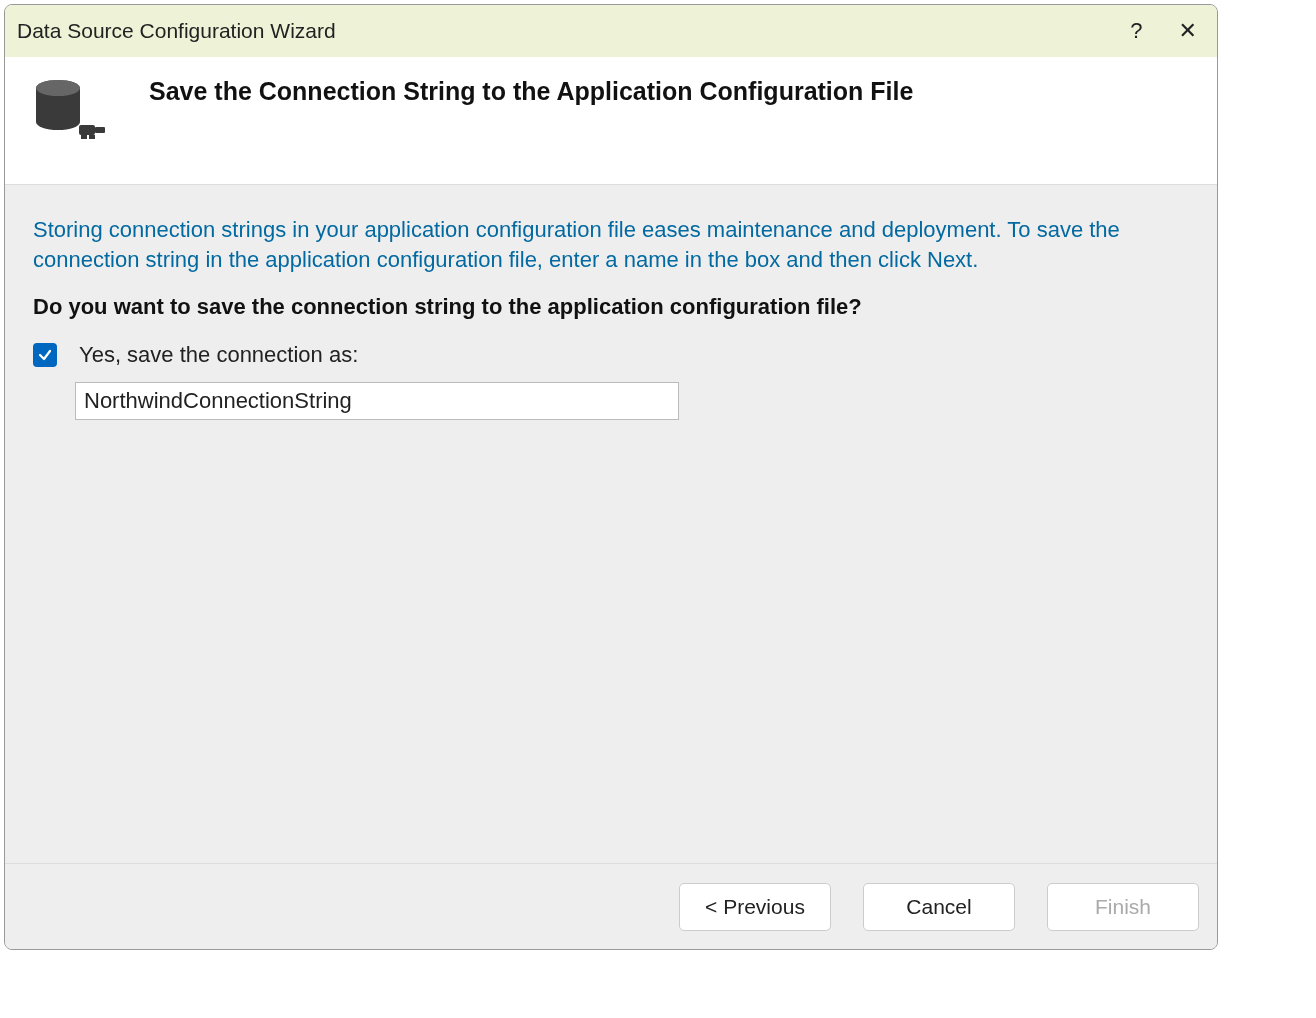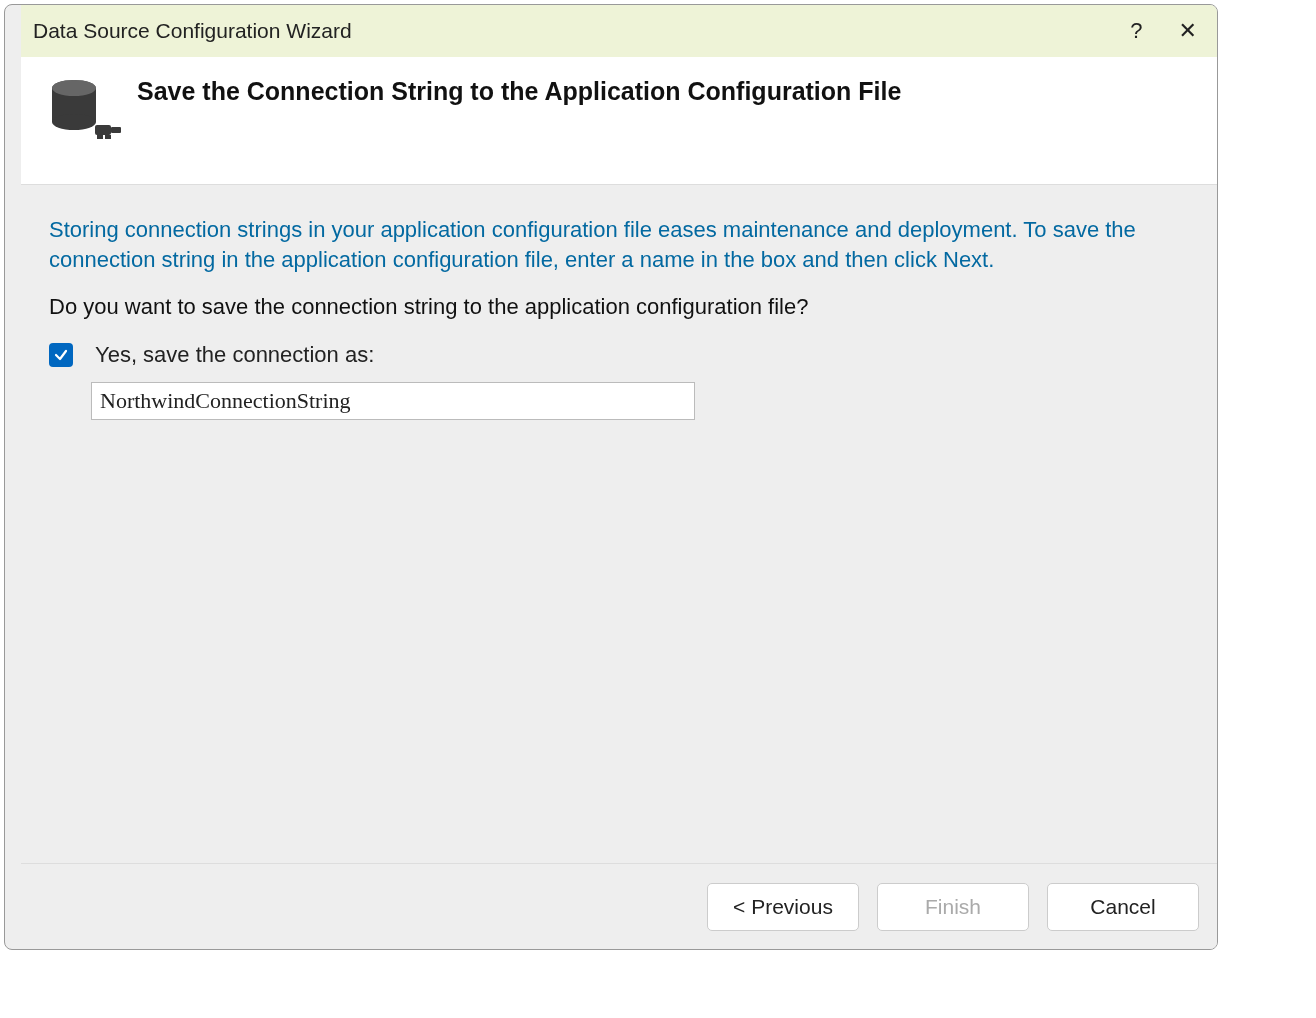--- a/index.html
+++ b/index.html
@@ -13,21 +13,20 @@
     .wizard {
       width: 1214px;
       height: 946px;
       margin: 4px;
       border: 1px solid #999;
       border-radius: 8px;
       background: #eee;
       display: flex;
       flex-direction: column;
       overflow: hidden;
-      padding-left: 16px;
     }
     .titlebar {
       display: flex;
       align-items: center;
       justify-content: space-between;
       background: #eef3d7;
       padding: 0 12px;
       height: 52px;
     }
     .titlebar-title {
@@ -45,21 +44,21 @@
       color: #222;
       cursor: pointer;
       line-height: 1;
     }
     .header {
       background: #fff;
       height: 128px;
       display: flex;
       align-items: flex-start;
       padding: 18px 24px 0 24px;
-      gap: 12px;
+      gap: 40px;
       border-bottom: 1px solid #ddd;
     }
     .header-icon {
       width: 80px;
       height: 80px;
       flex-shrink: 0;
     }
     .header-title {
       font-size: 25px;
       font-weight: 700;
@@ -73,21 +72,21 @@
       display: flex;
       flex-direction: column;
     }
     .desc {
       font-size: 22px;
       color: #0369a1;
       line-height: 1.35;
     }
     .question {
       font-size: 22px;
-      font-weight: 400;
+      font-weight: 700;
       color: #111;
       margin-top: 20px;
     }
     .checkrow {
       display: flex;
       align-items: center;
       gap: 22px;
       margin-top: 22px;
     }
     .checkbox {
@@ -107,31 +106,31 @@
     }
     .name-input {
       margin-top: 14px;
       margin-left: 42px;
       width: 604px;
       height: 38px;
       border: 1px solid #bbb;
       background: #fff;
       padding: 4px 8px;
       font-size: 22px;
-      font-family: Liberation Serif, serif;
+      font-family: Liberation Sans, sans-serif;
       color: #222;
     }
     .footer {
       background: #eee;
       height: 86px;
       border-top: 1px solid #ddd;
       display: flex;
       align-items: center;
       justify-content: flex-end;
-      gap: 18px;
+      gap: 32px;
       padding: 0 18px;
     }
     .btn {
       width: 152px;
       height: 48px;
       background: #fff;
       border: 1px solid #ccc;
       border-radius: 5px;
       font-size: 21px;
       font-family: inherit;
@@ -184,17 +183,17 @@
           <path d="M3 8 L7 12 L13 4" fill="none" stroke-width="2.2" stroke-linecap="round" stroke-linejoin="round"></path>
         </svg>
       </div>
       <div class="check-label">Yes, save the connection as:</div>
     </div>
     <input class="name-input" type="text" value="NorthwindConnectionString" style="">
   </div>
 
   <div class="footer">
     <button class="btn">&lt; Previous</button>
+    <button class="btn">Cancel</button>
     <button class="btn disabled">Finish</button>
-    <button class="btn">Cancel</button>
   </div>
 
 </div>
 
 </body></html>

